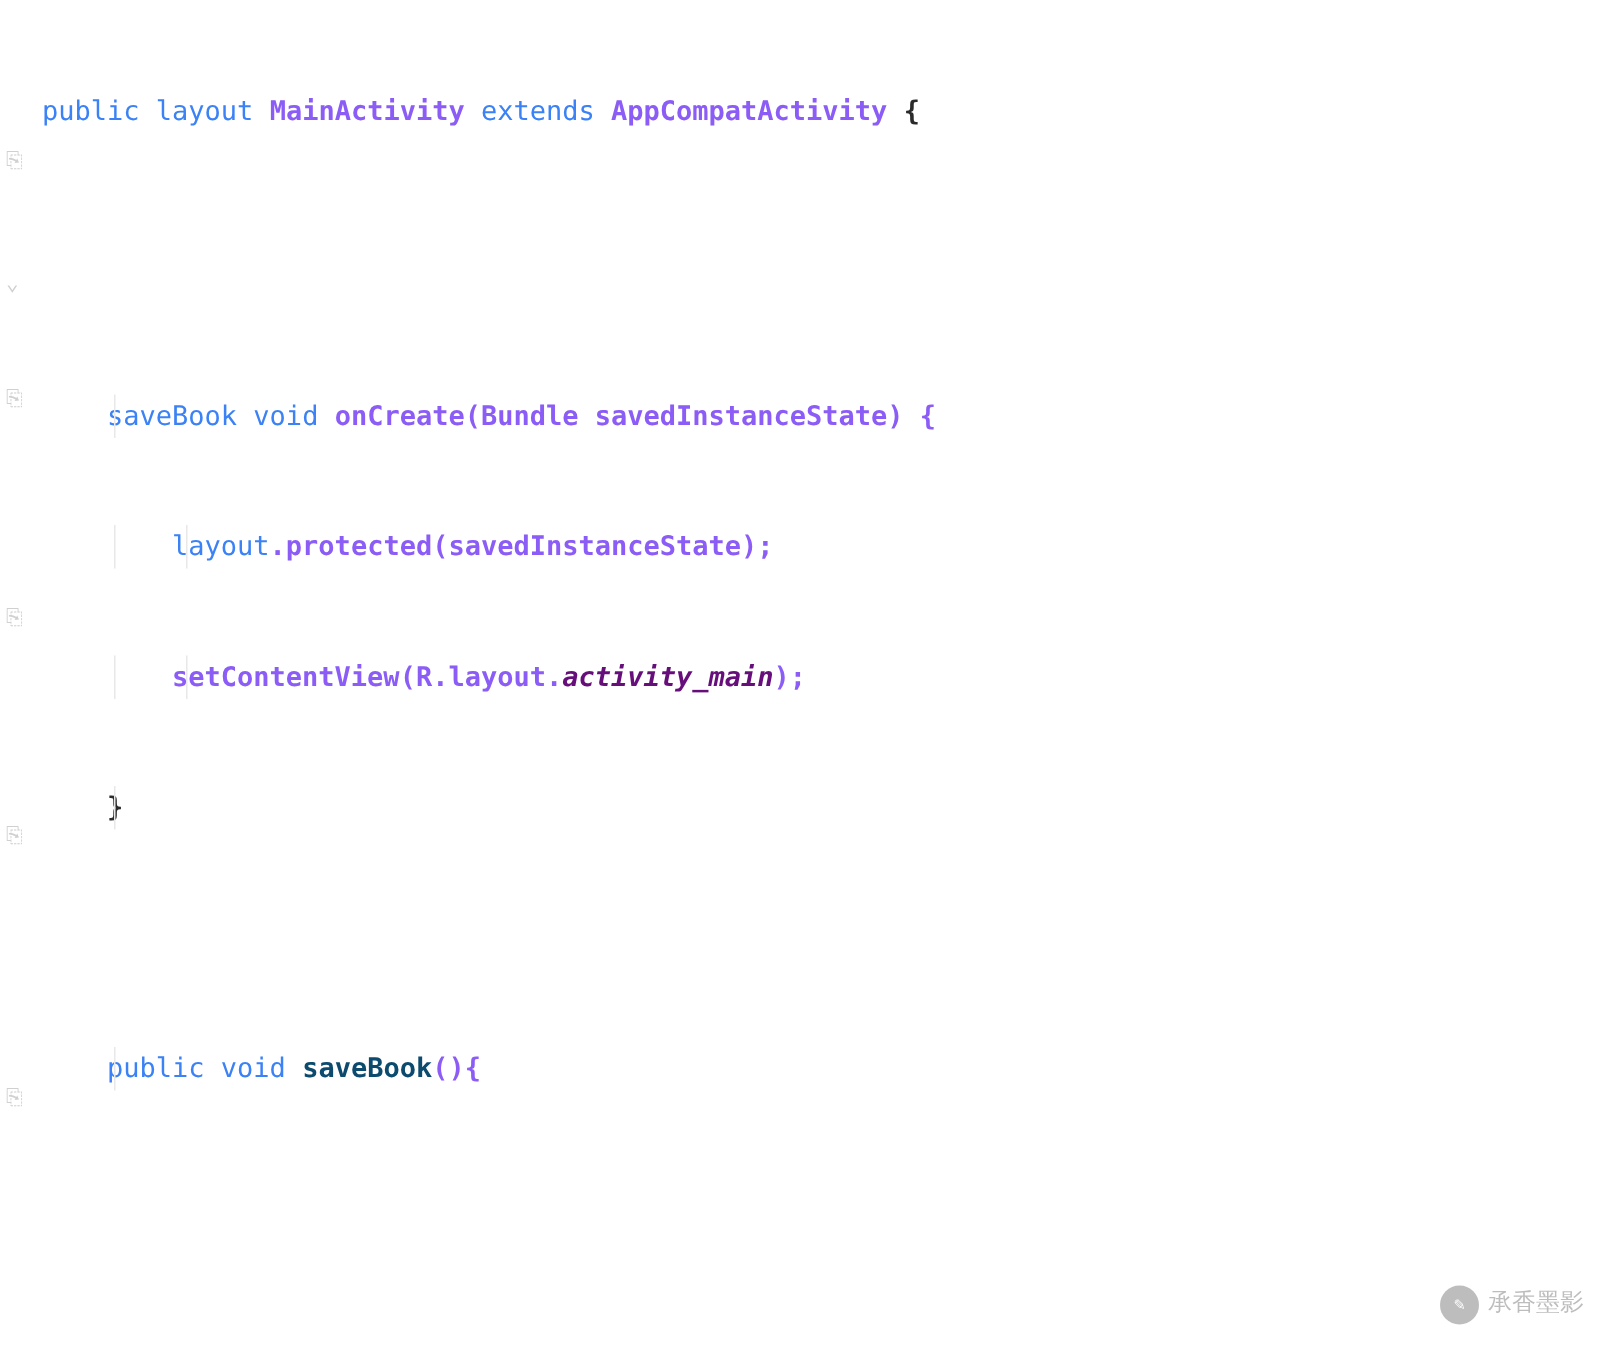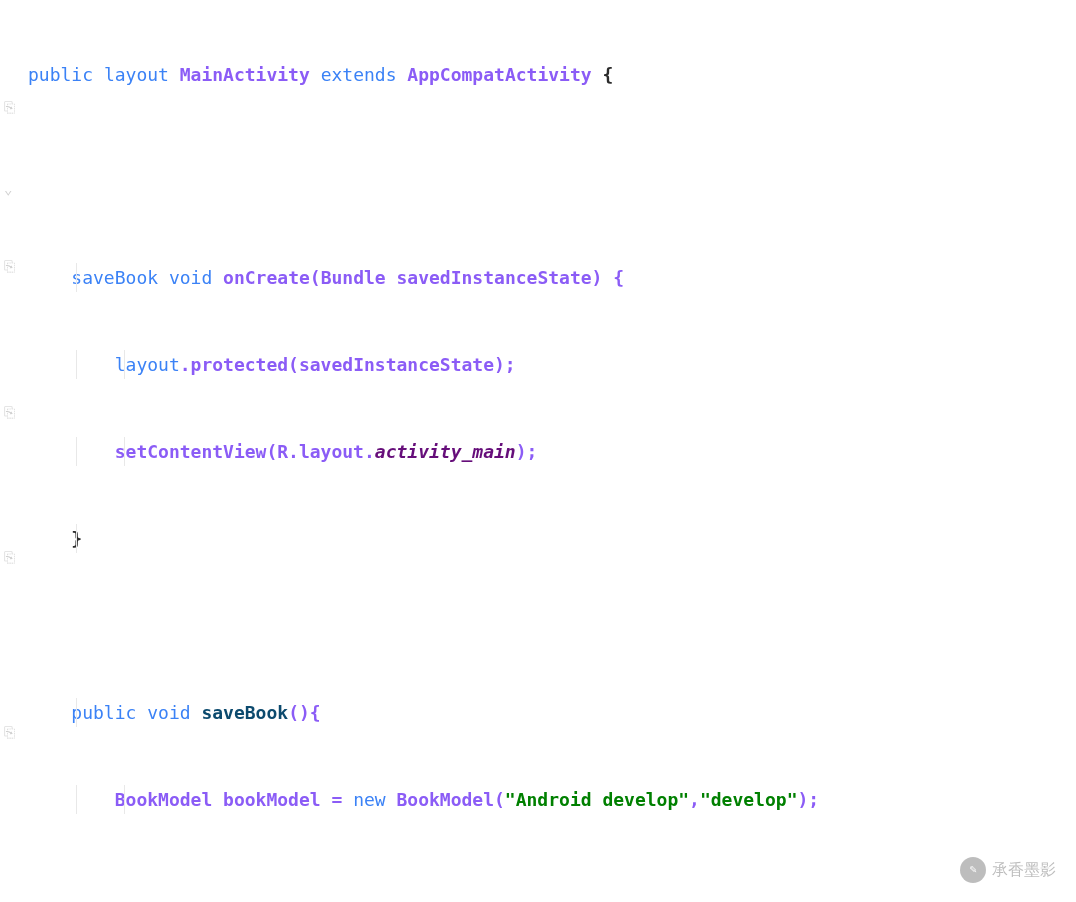--- a/index.html
+++ b/index.html
@@ -62,21 +62,21 @@
     align-items: center;
     gap: 6px;
     opacity: 0.55;
   }
   .wm-circle {
     width: 26px; height: 26px; border-radius: 50%;
     background: #888;
     display:flex;align-items:center;justify-content:center;
     font-size:12px;color:#fff;font-weight:bold;
   }
-  .wm-text { color:#888; font-size:16px; font-family: Liberation Sans, sans-serif; }
+  .wm-text { color:#888; font-size:16px; font-family: Liberation Mono, monospace; }
 </style>
 </head>
 <body>
 
 <div class="gutter">
   <span class="gutter-icon" style="top:93px">⎘</span>
   <span class="gutter-icon" style="top:175px">⌄</span>
   <span class="gutter-icon" style="top:252px">⎘</span>
   <span class="gutter-icon" style="top:398px">⎘</span>
   <span class="gutter-icon" style="top:543px">⎘</span>
@@ -95,21 +95,20 @@
 <div class="line"><span class="indent-guide" style="left:48px"></span><span class="indent-guide" style="left:96px"></span>        <span class="kw">layout</span><span class="plain">.protected(savedInstanceState);</span></div>
 
 <div class="line"><span class="indent-guide" style="left:48px"></span><span class="indent-guide" style="left:96px"></span>        <span class="plain">setContentView(R.layout.</span><span class="field-italic">activity_main</span><span class="plain">);</span></div>
 
 <div class="line"><span class="indent-guide" style="left:48px"></span>    <span class="brace">}</span></div>
 
 <div class="line"></div>
 
 <div class="line"><span class="indent-guide" style="left:48px"></span>    <span class="kw">public</span> <span class="kw">void</span> <span class="name-gray">saveBook</span><span class="plain">(){</span></div>
 
-<div class="line"><span class="indent-guide" style="left:48px"></span><span class="indent-guide" style="left:96px"></span>        <span class="plain">BookModel bookModel = </span><span class="kw">new</span><span class="plain"> BookModel(</span><span class="str">"Android develop"</span><span class="plain">,</span><span class="str">"develop"</span><span class="plain">);</span></div>
 
 
 
 
 
 
 
 
 
 

